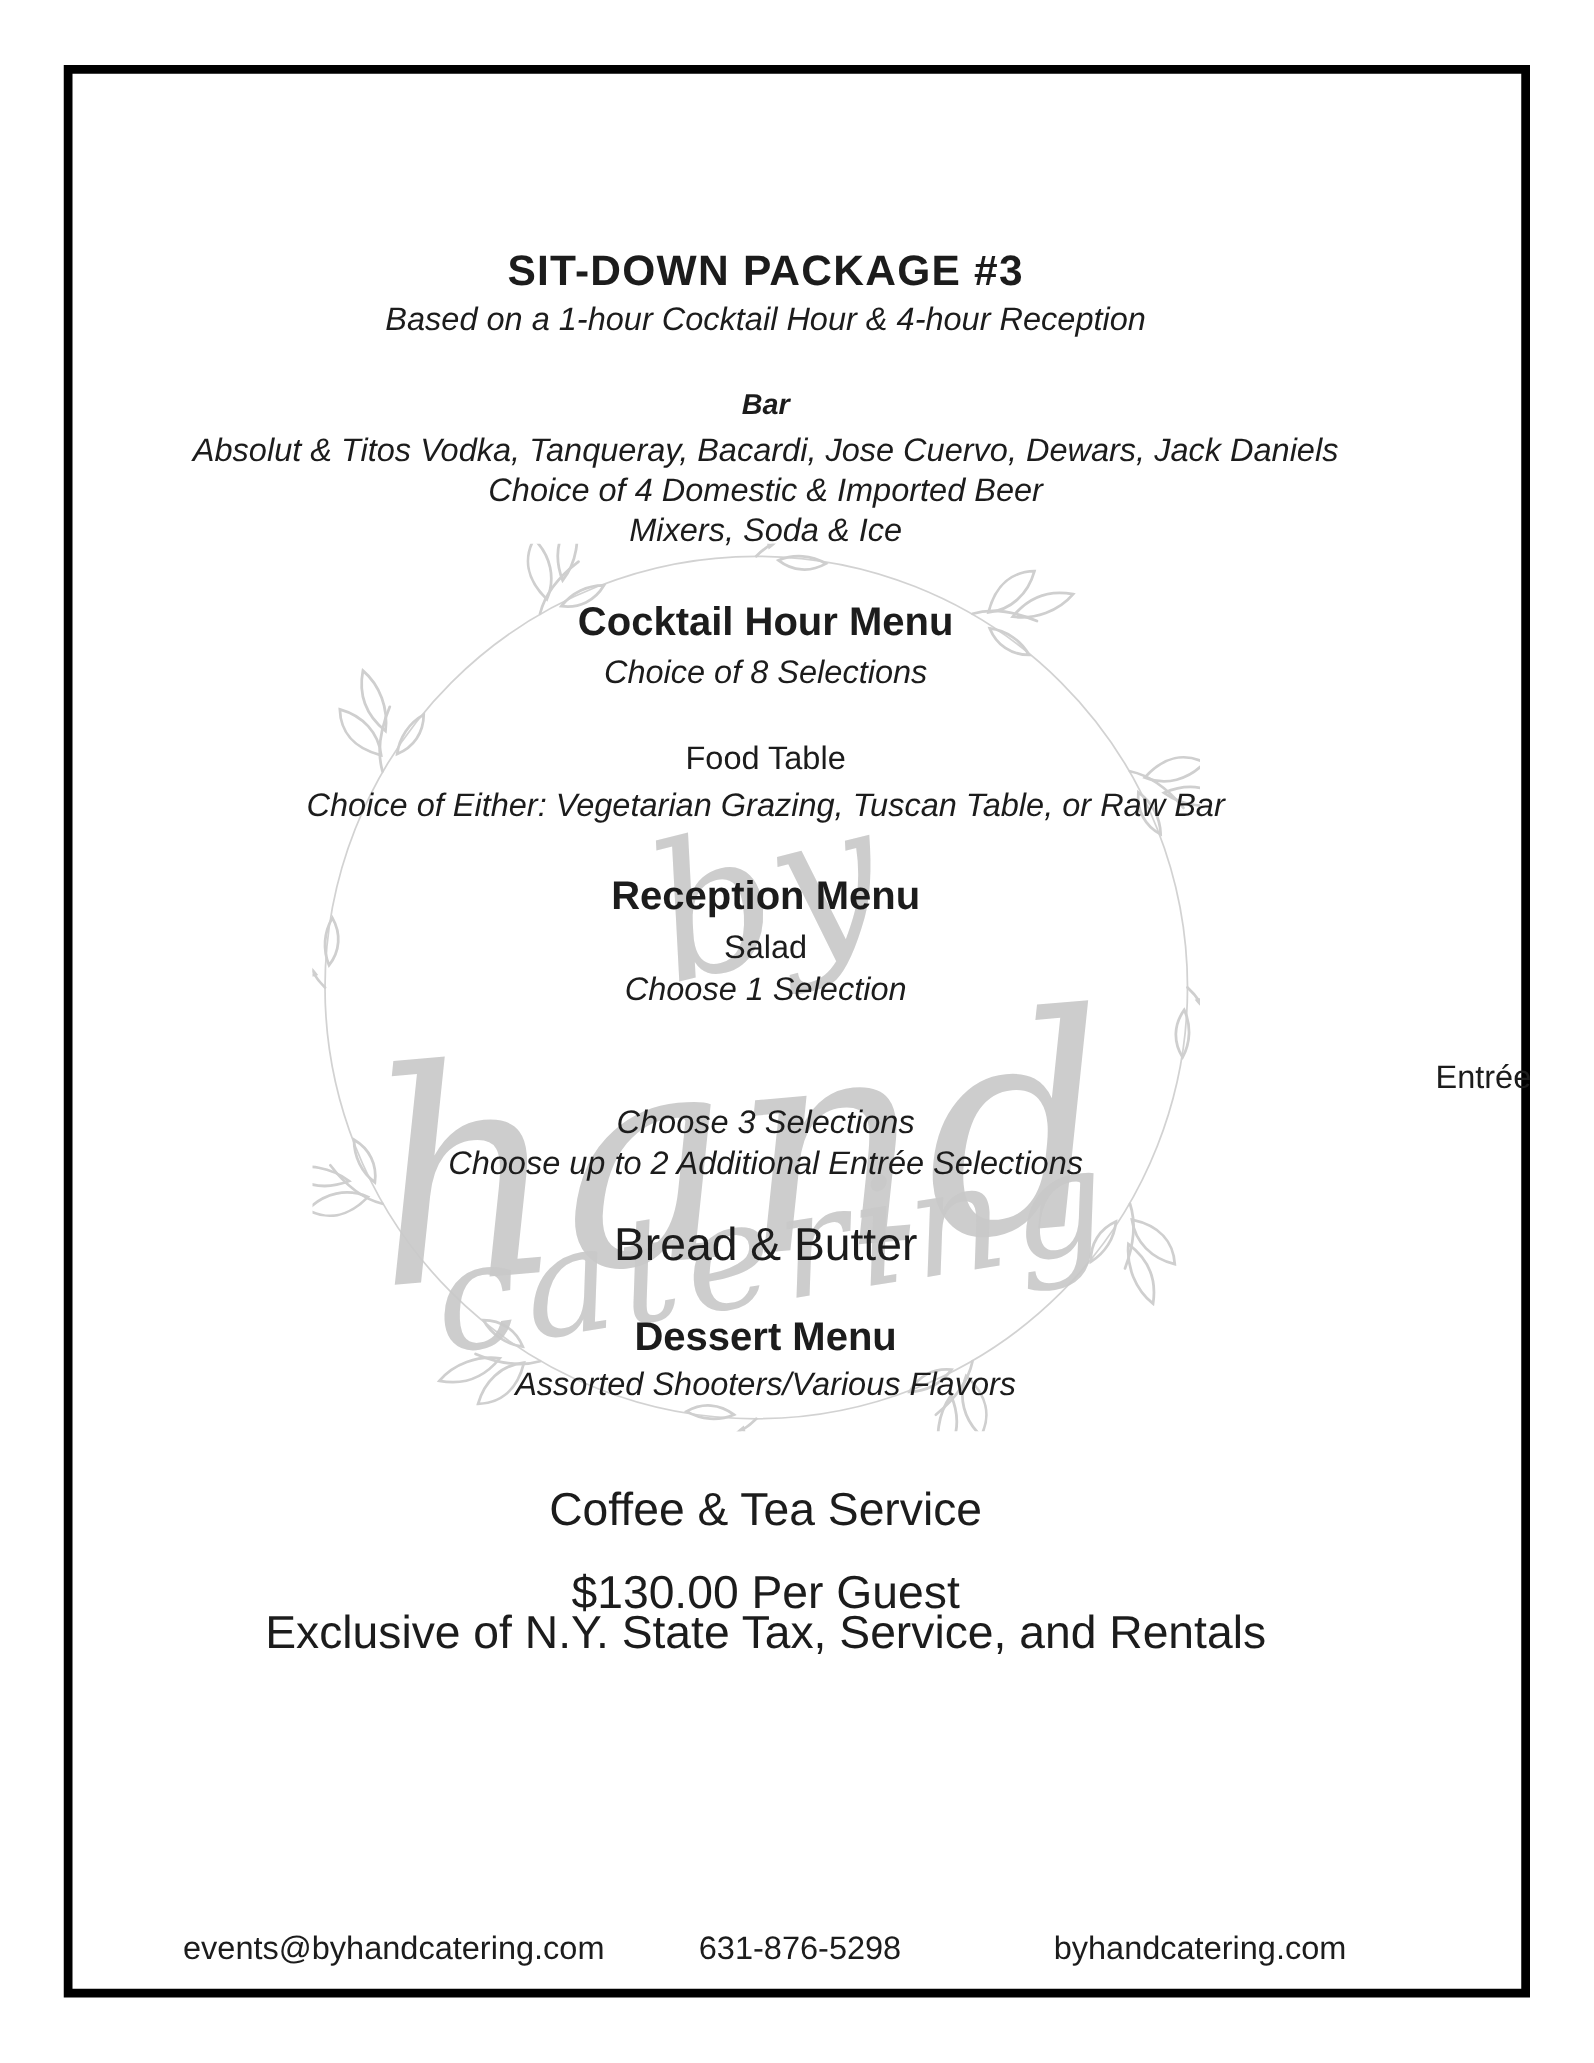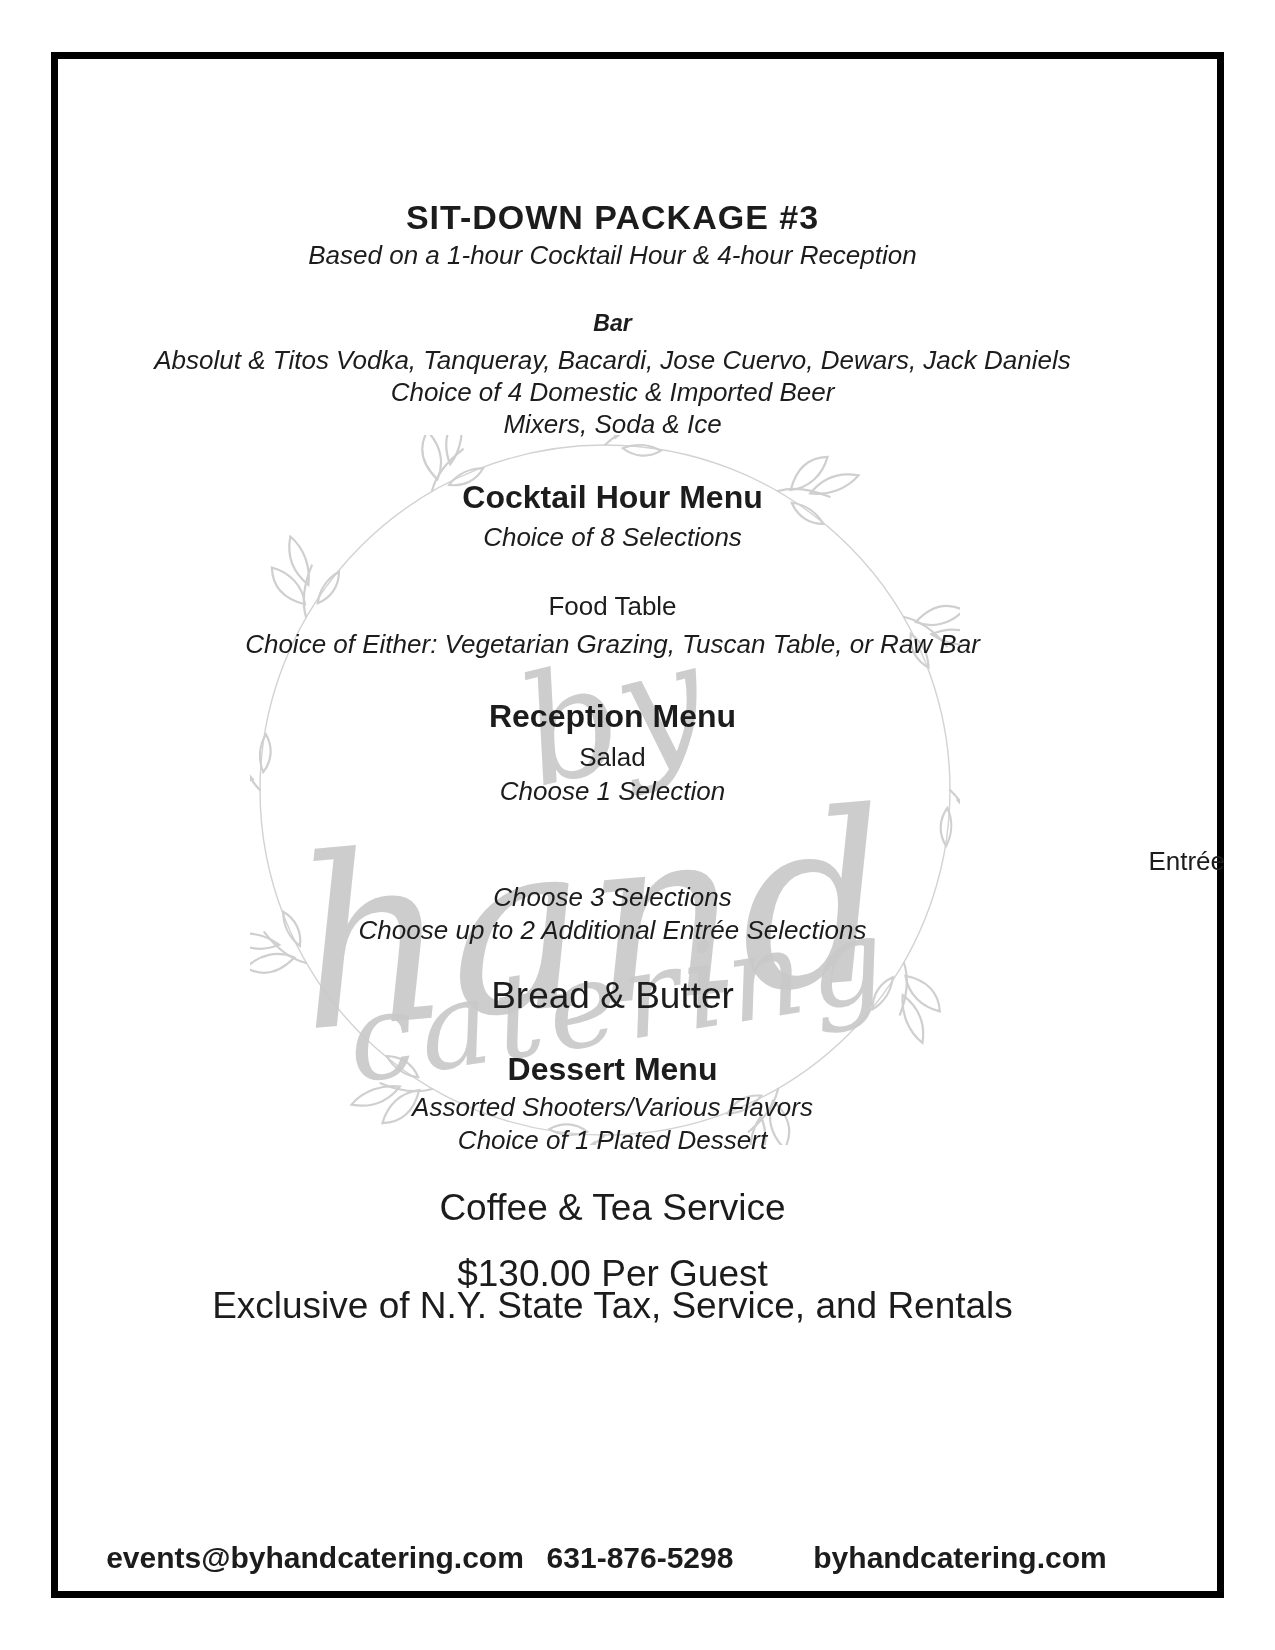--- a/index.html
+++ b/index.html
@@ -27,21 +27,21 @@
   .wm-hand{font-size:235px;}
   .wm-catering{font-size:118px;letter-spacing:6px;}
   .content{position:absolute;left:0;top:0;width:1225px;height:1195px;z-index:2;}
   .line{position:absolute;left:0;width:100%;text-align:center;white-space:pre;}
   .t-title{font-size:34px;font-weight:bold;letter-spacing:1px;}
   .t-h-bold{font-size:32px;font-weight:bold;}
   .t-h-bolditalic{font-size:23px;font-weight:bold;font-style:italic;}
   .t-sub{font-size:26px;}
   .t-plain{font-size:37px;}
   .t-italic{font-size:26px;font-style:italic;}
-  .t-footer{font-size:30px;font-weight:bold;}
+  .t-footer{font-size:26px;}
   .footer-item{position:absolute;transform:translateX(-50%);white-space:nowrap;}
 </style>
 </head>
 <body>
 
 <div class="page">
 
   <div class="frame"></div>
 
   <svg class="watermark" viewBox="0 0 710 710" aria-hidden="true">
@@ -92,21 +92,20 @@
     <div class="line t-italic" style="top:772px;line-height:38px;">Choose 1 Selection</div>
 
     <div class="line t-sub" style="top:841px;line-height:40px;text-align:right;">Entrée</div>
     <div class="line t-italic" style="top:878px;line-height:38px;">Choose 3 Selections</div>
     <div class="line t-italic" style="top:911px;line-height:38px;">Choose up to 2 Additional Entrée Selections</div>
 
     <div class="line t-plain" style="top:976px;line-height:40px;">Bread &amp; Butter</div>
 
     <div class="line t-h-bold" style="top:1049px;line-height:40px;">Dessert Menu</div>
     <div class="line t-italic" style="top:1088px;line-height:38px;">Assorted Shooters/Various Flavors</div>
-    <div class="line t-italic" style="top:1121px;line-height:38px;">Choice of 1 Plated Dessert</div>
 
     <div class="line t-plain" style="top:1188px;line-height:40px;">Coffee &amp; Tea Service</div>
 
     <div class="line t-plain" style="top:1254px;line-height:40px;">$130.00 Per Guest</div>
     <div class="line t-plain" style="top:1286px;line-height:40px;">Exclusive of N.Y. State Tax, Service, and Rentals</div>
 
   </div>
 
   <div style="position:absolute;left:0;top:1540px;width:1275px;height:36px;line-height:36px;z-index:2;">
     <span class="footer-item t-footer" style="left:315px;">events@byhandcatering.com</span>

